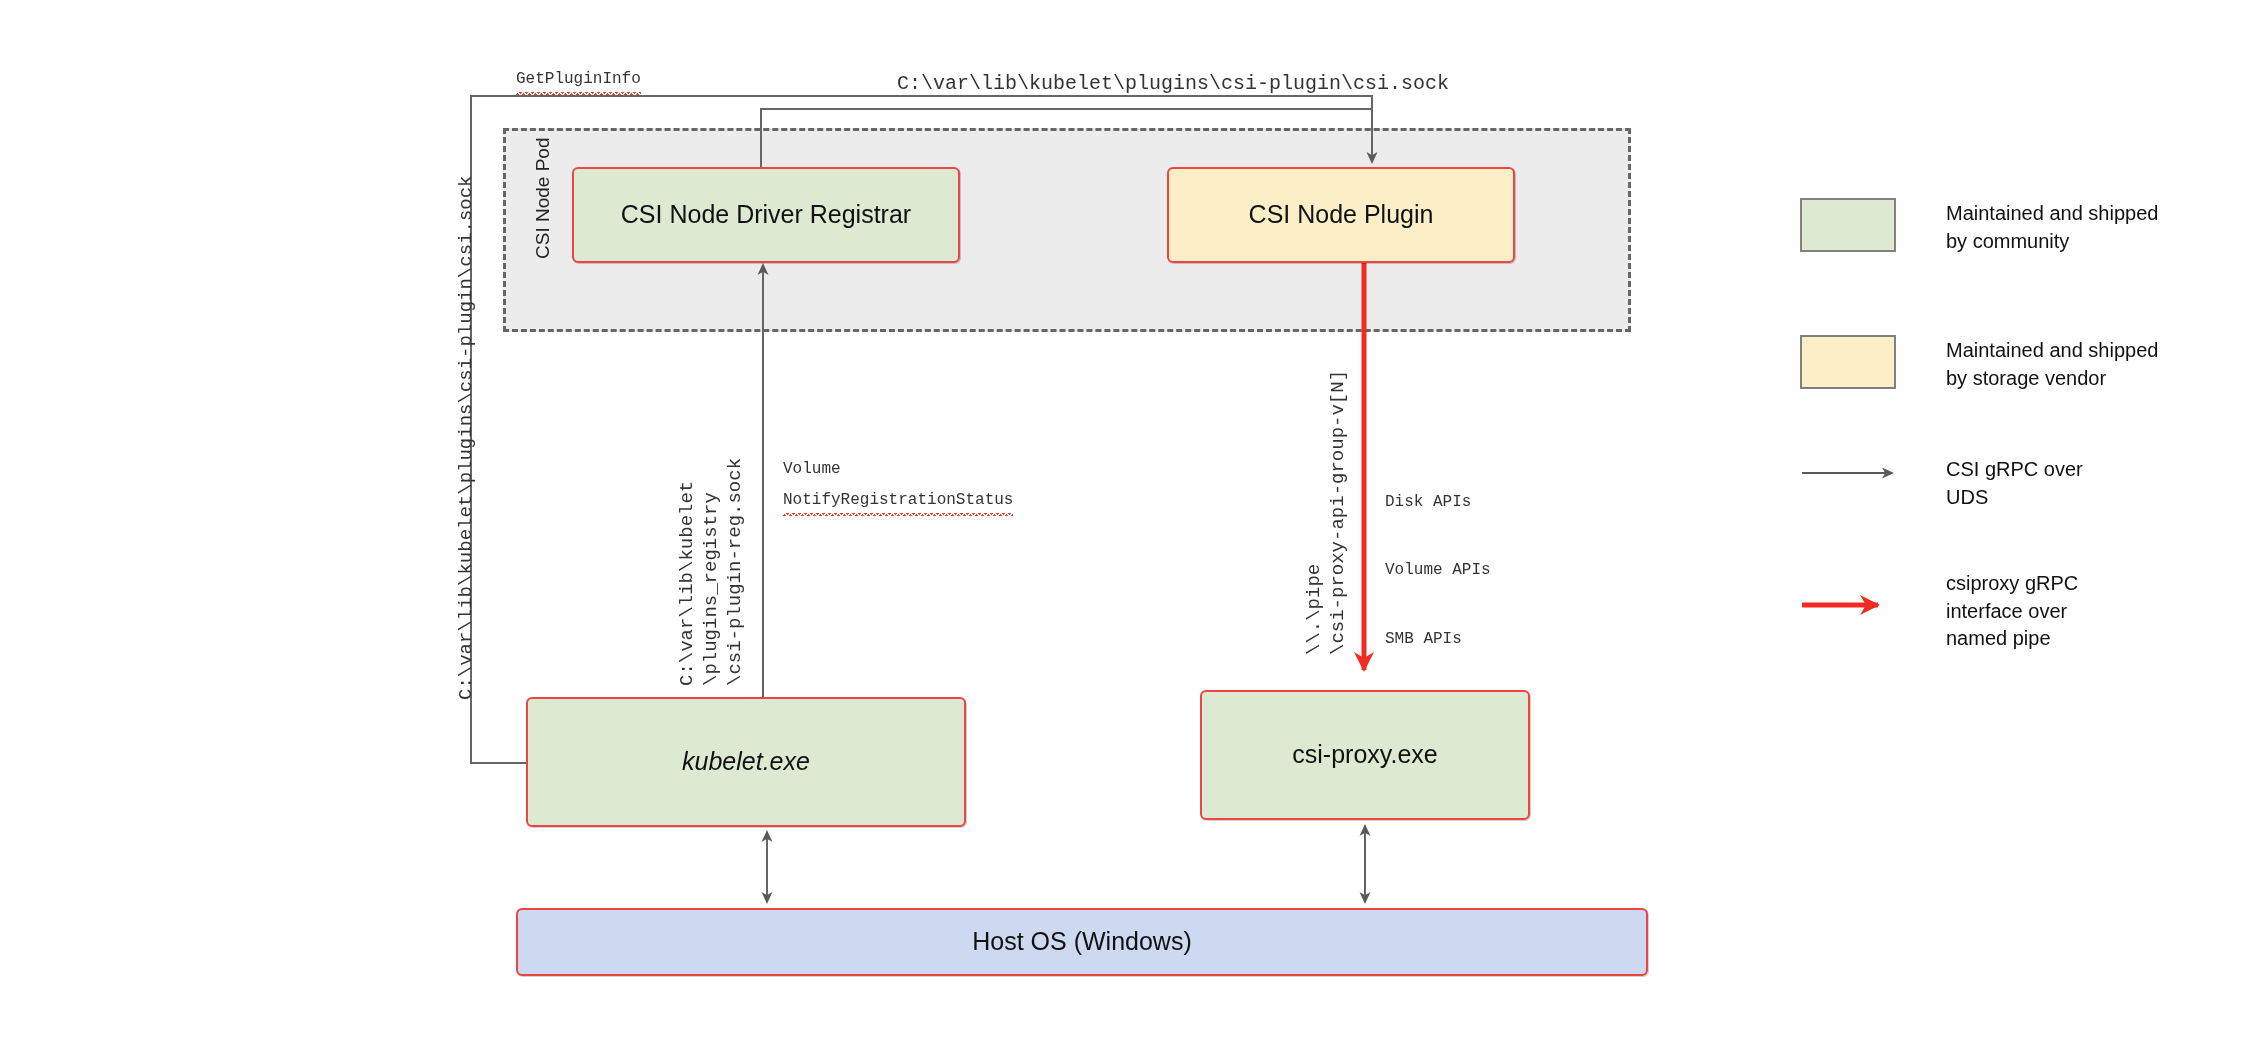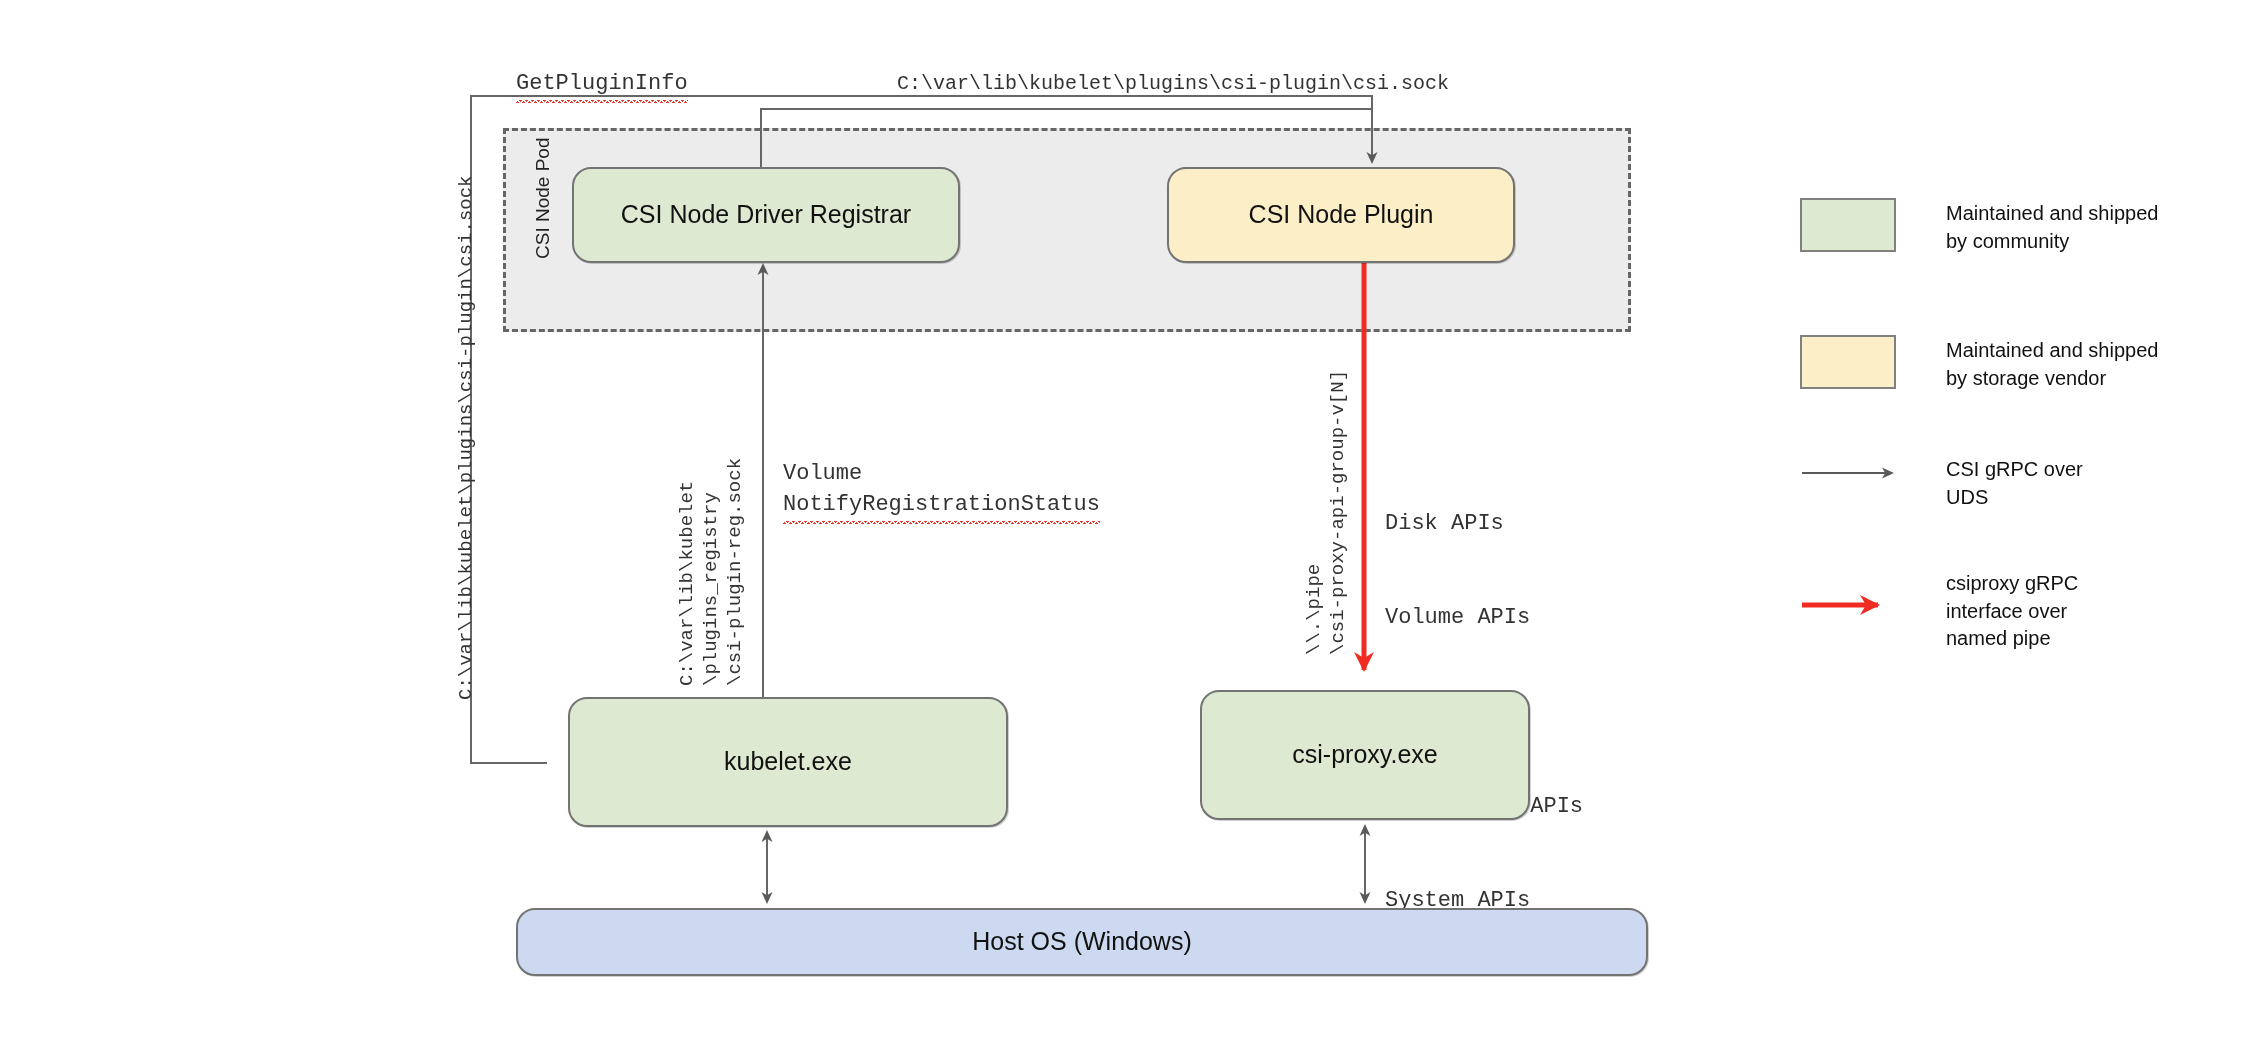--- a/index.html
+++ b/index.html
@@ -4,21 +4,21 @@
 <style>
   html,body{margin:0;padding:0;background:#ffffff;}
   body{width:2252px;height:1044px;overflow:hidden;
        font-family:"Liberation Sans",sans-serif;color:#000;}
   #canvas{position:relative;width:2252px;height:1044px;}
   .abs{position:absolute;}
 
   
   .node{
     position:absolute;box-sizing:border-box;
-    border:2px solid #737373;border-radius:19px;
+    border:2px solid #ef4444;border-radius:6px;
     display:flex;align-items:center;justify-content:center;
     text-align:center;line-height:1.35;
     font-family:"Liberation Sans",sans-serif;
     font-size:25px;color:#111;
     box-shadow:1px 1px 0 rgba(0,0,0,.18);
     z-index:6;
   }
   .node.green{background:#dde9d1;}
   .node.yellow{background:#fcefc7;}
   .node.blue{background:#ccd9f0;}
@@ -38,21 +38,21 @@
   }
 
   
   .hline{position:absolute;height:0;border-top:2px solid #666;z-index:4;}
   .vline{position:absolute;width:0;border-left:2px solid #666;z-index:4;}
 
   
   .mono{
     position:absolute;
     font-family:"Liberation Mono",monospace;
-    font-size:22px;color:#333;line-height:1.43;white-space:pre;
+    font-size:16px;color:#333;line-height:1.43;white-space:pre;
   }
   .mono.small{font-size:20px;}
   .mono.r{text-align:right;}
   .sp{
     background-repeat:repeat-x;
     background-position:0 100%;
     background-size:6px 3px;
     background-image:
       radial-gradient(circle at 1.5px 2.6px,#e23b2e 1.2px,transparent 1.3px),
       radial-gradient(circle at 4.5px .4px,#e23b2e 1.2px,transparent 1.3px);
@@ -103,21 +103,21 @@
   <div class="pod-label" style="left:532px;top:259px;">CSI Node Pod</div>
 
   <div class="node green" style="left:572px;top:167px;width:388px;height:96px;">
     <span>CSI Node Driver Registrar</span>
   </div>
 
   <div class="node yellow" style="left:1167px;top:167px;width:348px;height:96px;">
     <span>CSI Node Plugin</span>
   </div>
 
-  <div class="node green" style="left:568px;top:697px;width:440px;height:130px;flex-direction:column;">
+  <div class="node green" style="left:526px;top:697px;width:440px;height:130px;flex-direction:column;font-style:italic;">
     <span>kubelet.exe</span>
   </div>
 
   <div class="node green" style="left:1200px;top:690px;width:330px;height:130px;">
     <span>csi-proxy.exe</span>
   </div>
 
   <div class="node blue" style="left:516px;top:908px;width:1132px;height:68px;align-items:center;">
     <span>Host OS (Windows)</span>
   </div>

